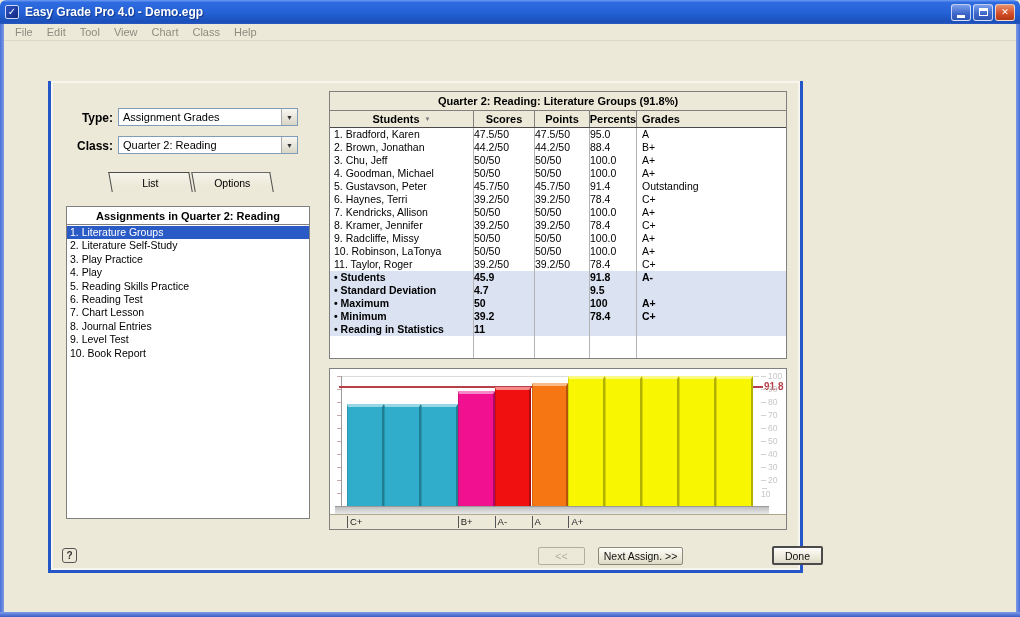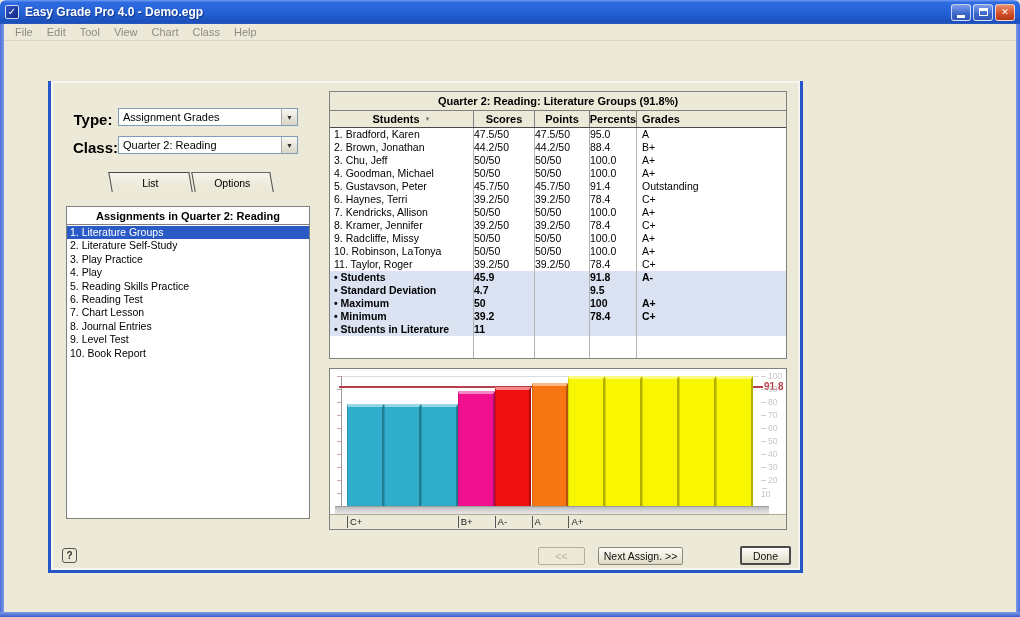--- a/index.html
+++ b/index.html
@@ -33,21 +33,21 @@
 
   
   #dialog { position:absolute; left:48px; top:60px; width:755px; height:513px; }
   #dialog-titlebar { position:absolute; left:0; top:0; right:0; height:21px;
     background:linear-gradient(180deg,#5a8ff2 0%,#2a66da 40%,#1c50bc 95%);
     border-radius:5px 5px 0 0; color:#fff; font-size:12px; font-weight:bold;
     display:flex; align-items:center; padding-left:10px; text-shadow:1px 1px 1px rgba(10,30,90,.6); }
   #dialog-body { position:absolute; left:0; top:21px; right:0; bottom:0; background:#ece9d8;
     border:3px solid #2456c8; border-top:none; box-shadow:inset 0 0 0 2px #f7f5ef; }
 
-  .field-label { position:absolute; font-size:15px; font-weight:bold; color:#000; text-align:center; width:40px; }
+  .field-label { position:absolute; font-size:12px; font-weight:bold; color:#000; text-align:right; width:40px; }
   .dropdown { position:absolute; width:180px; height:18px; background:#fff; border:1px solid #7f9db9;
     display:flex; align-items:center; }
   .dd-text { flex:1; font-size:11px; color:#000; padding-left:4px; white-space:nowrap; overflow:hidden; }
   .dd-btn { width:16px; height:100%; border-left:1px solid #aaa;
     background:linear-gradient(180deg,#f8f7f2,#d9d5c6); display:flex; align-items:center; justify-content:center;
     font-size:7px; color:#333; }
 
   .tab { position:absolute; height:20px; border:1px solid #4a4a4a; border-bottom:none;
     background:linear-gradient(180deg,#f6f4ec,#ece9d8 70%); display:flex; align-items:center; justify-content:center;
     transform:skewX(10deg); }
@@ -106,21 +106,21 @@
   #chart-xaxis { position:absolute; left:0; right:0; bottom:0; height:15px; background:#ece9d8;
     border-top:1px solid #b0a890; }
   .xlabel { position:absolute; top:1px; font-size:9.5px; color:#222;
     border-left:1px solid #555; padding-left:2px; height:12px; line-height:12px; }
 
   
   .btn { position:absolute; font-size:10.5px; color:#111; border:1px solid #8e8a7a; border-radius:2px;
     background:linear-gradient(180deg,#fdfcf9,#eceada 60%,#ddd9c6); display:flex; align-items:center;
     justify-content:center; }
   .btn.disabled { color:#b2ae9e; border-color:#b2ae9e; background:#ece9d8; }
-  .btn.default { border:2px solid #4a4a4a; }
+  .btn.default { border:2px solid #4a4a4a;margin-left:32px; }
   #btn-prev { left:487px; top:466px; width:47px; height:18px; }
   #btn-next { left:547px; top:466px; width:85px; height:18px; }
   #btn-done { left:689px; top:465px; width:51px; height:19px; }
   #btn-help { position:absolute; left:11px; top:467px; width:15px; height:15px; border:1px solid #555;
     border-radius:3px; background:transparent; font-size:10px; font-weight:bold; color:#333;
     display:flex; align-items:center; justify-content:center; }
 </style>
 </head>
 <body>
 
@@ -344,21 +344,21 @@
 
             <div class="t-row stat">
               <div class="c c1">• Minimum</div>
               <div class="c c2 num">39.2</div>
               <div class="c c3 num"></div>
               <div class="c c4 num">78.4</div>
               <div class="c c5">C+</div>
             </div>
 
             <div class="t-row stat">
-              <div class="c c1">• Students in Literature</div>
+              <div class="c c1">• Reading in Statistics</div>
               <div class="c c2 num">11</div>
               <div class="c c3 num"></div>
               <div class="c c4 num"></div>
               <div class="c c5"></div>
             </div>
           </div>
         <div class="t-fill">
           <div class="c c1"></div>
             <div class="c c2"></div>
             <div class="c c3"></div>

